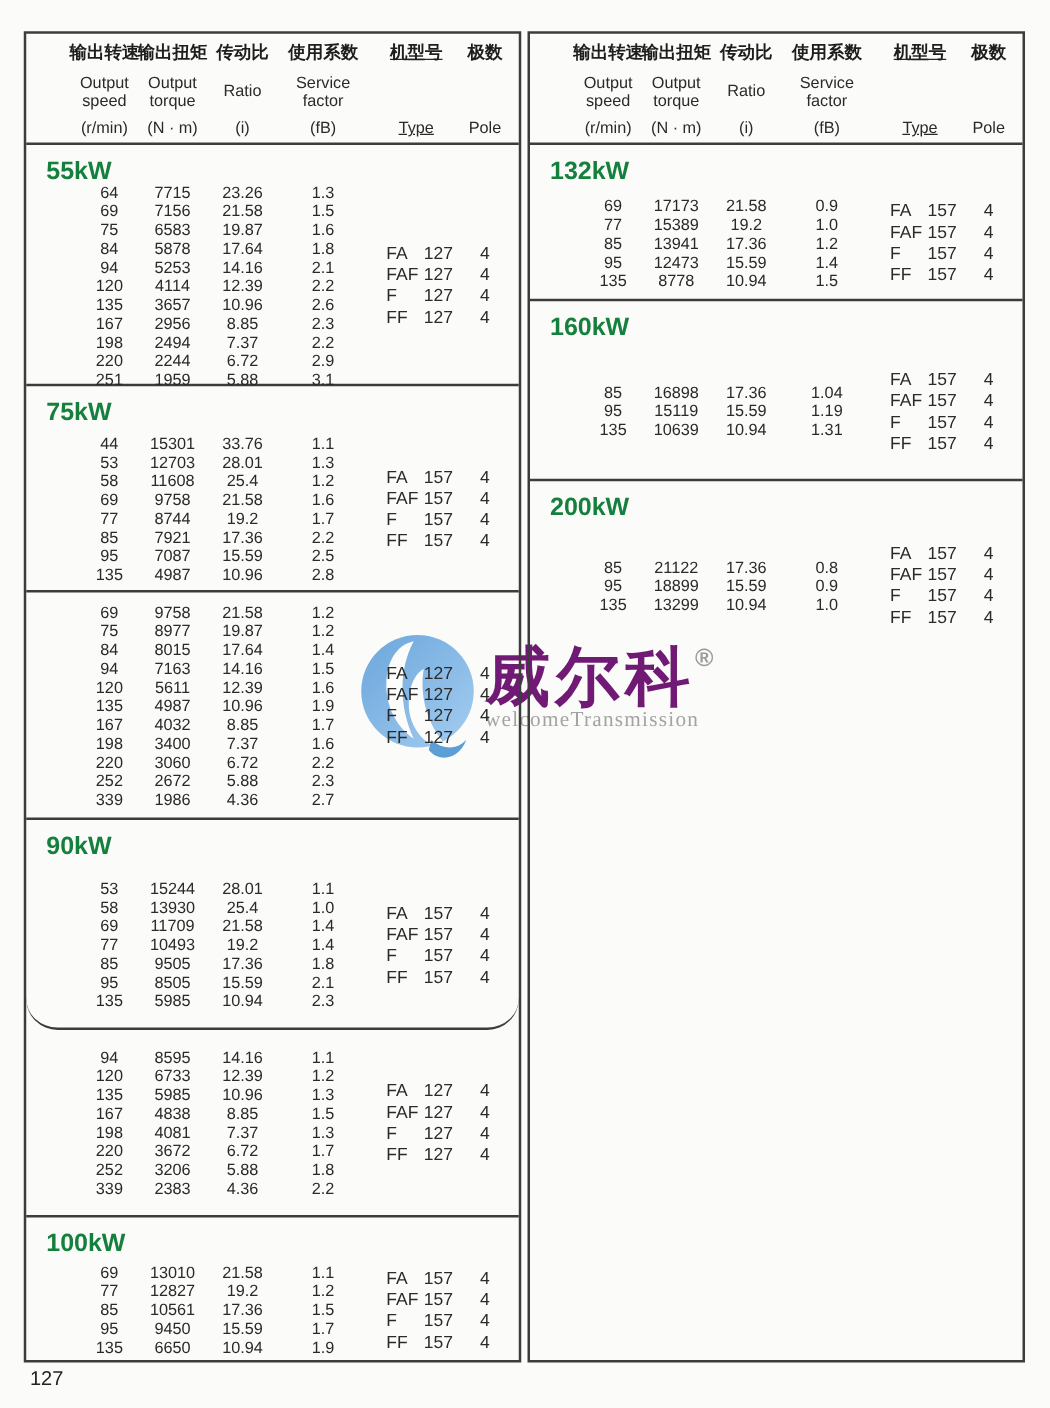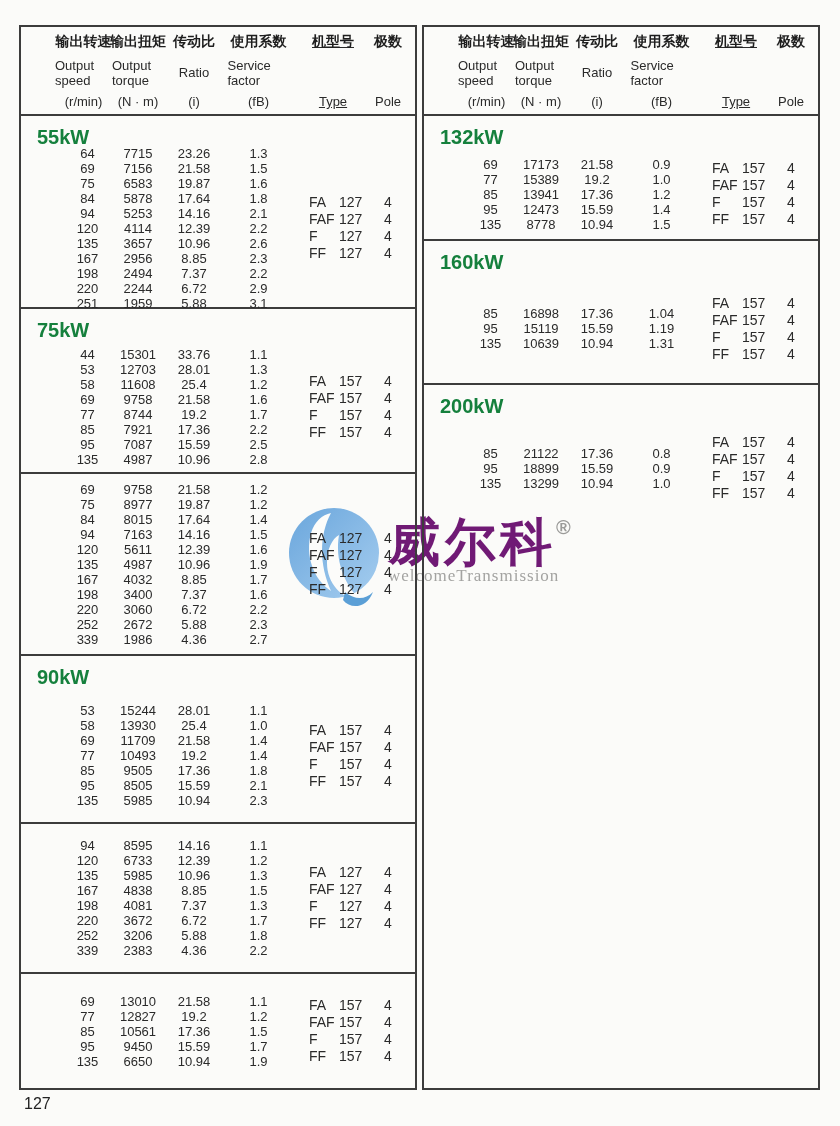--- a/index.html
+++ b/index.html
@@ -21,40 +21,40 @@
     display:flex;flex-direction:column;background:transparent;
   }
   .thead{
     display:grid;grid-template-columns:91px 52px 60px 69px 68px 54px;
     height:76px;padding:6px 0 5px;border-bottom:2px solid #3c3c3c;box-sizing:content-box;
   }
   .hcell{display:flex;flex-direction:column;justify-content:space-between;align-items:center;min-width:0;}
   .hc0{padding-left:34px;}
   .hc4{padding-left:12px;text-decoration:underline;}
   .hzh{font-weight:bold;font-size:14px;white-space:nowrap;color:#1e1e1e;}
-  .hen{font-size:13px;line-height:15px;max-width:62px;text-align:left;}
+  .hen{font-size:13px;line-height:15px;max-width:62px;text-align:center;}
   .hunit{font-size:13px;white-space:nowrap;}
   section.sec{display:flex;flex-direction:column;border-bottom:2px solid #3c3c3c;box-sizing:border-box;position:relative;}
   .stitle{font-size:20px;font-weight:bold;color:#15803d;padding:9px 0 0 16px;line-height:24px;}
   .sbody{flex:1;display:flex;align-items:center;min-height:0;}
   .rows{width:272px;}
   .row{display:grid;grid-template-columns:91px 52px 60px 69px;}
   .cell{text-align:center;font-size:13px;line-height:15px;}
   .c0{padding-left:42px;}
   .types{width:122px;position:relative;display:flex;align-items:center;align-self:stretch;}
   .types-list{margin-left:16px;}
   .trow{display:flex;font-size:14px;line-height:17px;white-space:pre;}
   .tname{display:inline-block;width:30px;}
   .poles{position:absolute;right:0;top:50%;transform:translateY(-50%);width:54px;text-align:center;}
   .pole{font-size:14px;line-height:17px;}
   
   .tbox[data-table="left"]  section:nth-of-type(1){height:193px;}
   .tbox[data-table="left"]  section:nth-of-type(2){height:165px;}
   .tbox[data-table="left"]  section:nth-of-type(3){height:182px;}
-  .tbox[data-table="left"]  section:nth-of-type(4){height:168px;}
+  .tbox[data-table="left"]  section:nth-of-type(4){height:168px;border-radius:25px;}
   .tbox[data-table="left"]  section:nth-of-type(5){height:150px;}
   .tbox[data-table="left"]  section:nth-of-type(6){flex:1;border-bottom:none;}
   
   .tbox[data-table="right"] section:nth-of-type(1){height:125px;}
   .tbox[data-table="right"] section:nth-of-type(2){height:144px;}
   .tbox[data-table="right"] section:nth-of-type(3){height:133px;border-bottom:none;}
   .filler{flex:1;}
   
   .page-num{position:absolute;left:24px;top:1095px;font-size:16px;color:#222;}
 </style>
@@ -479,20 +479,21 @@
             <div class="poles">
               <div class="pole">4</div>
               <div class="pole">4</div>
               <div class="pole">4</div>
               <div class="pole">4</div>
             </div>
           </div>
         </div>
       </section>
       <section class="sec">
+        <div class="stitle">100kW</div>
         <div class="sbody">
           <div class="rows">
             <div class="row">
               <span class="cell c0">69</span>
               <span class="cell c1">13010</span>
               <span class="cell c2">21.58</span>
               <span class="cell c3">1.1</span>
             </div>
             <div class="row">
               <span class="cell c0">77</span>

